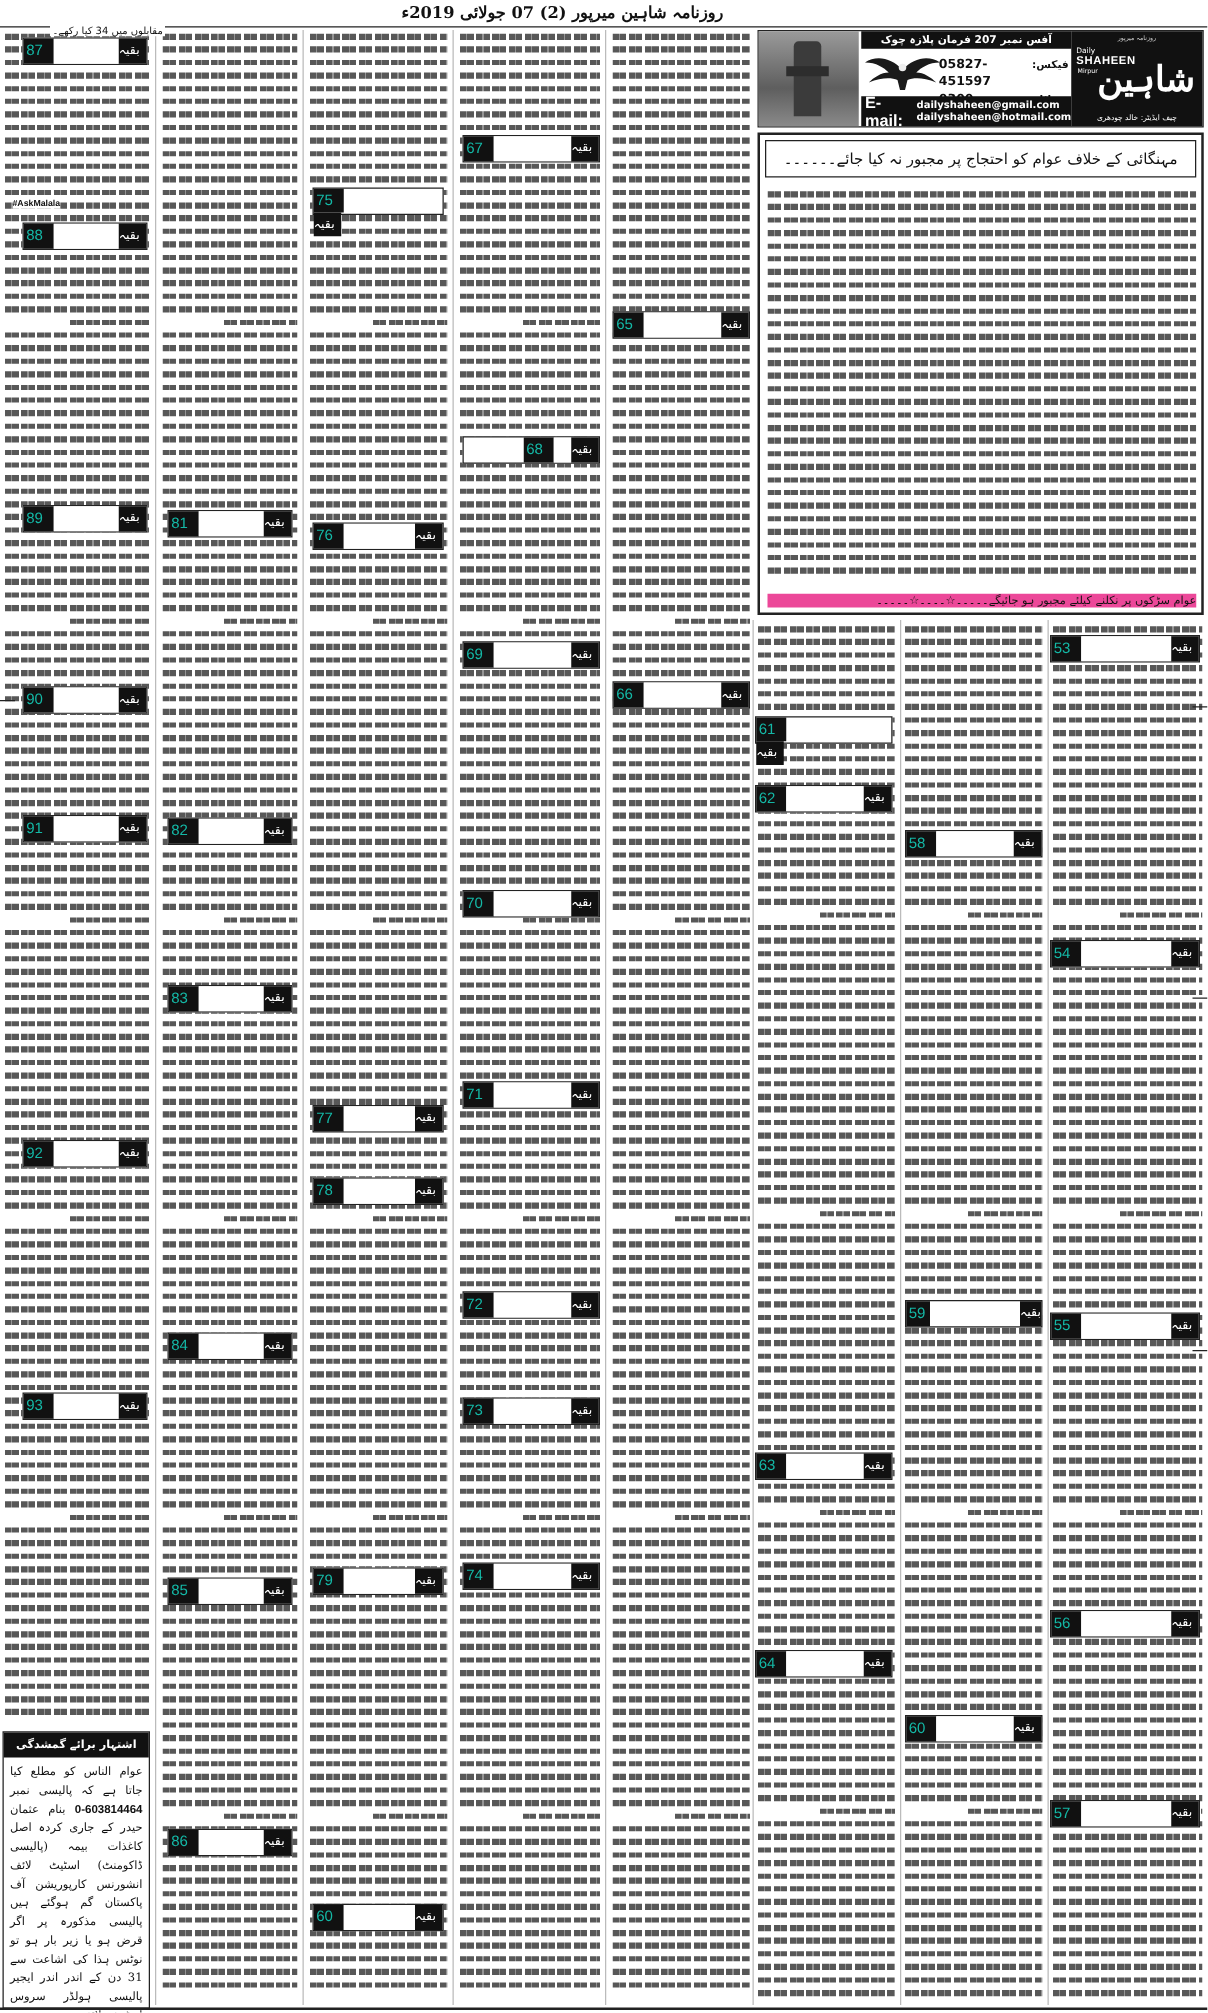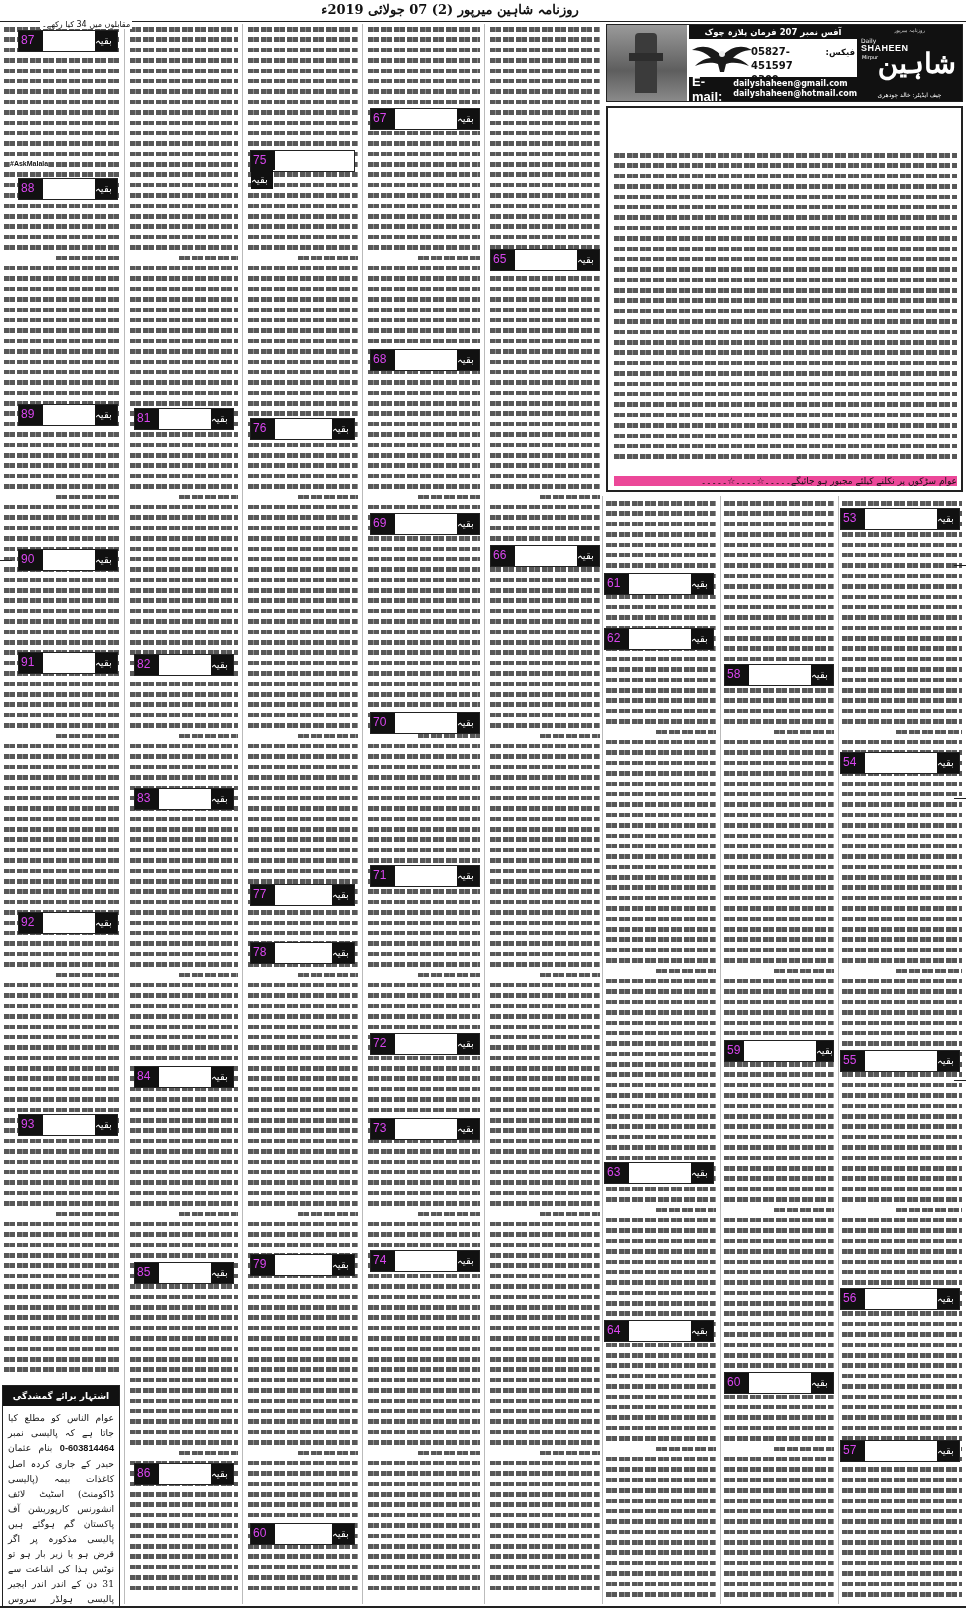--- a/index.html
+++ b/index.html
@@ -44,21 +44,21 @@
   .txt { position: absolute; overflow: hidden; }
   .txt .ln { height: 10.4px; border-bottom: 0; position: relative; }
   .txt .ln:after { content:""; position:absolute; right:0; top:3px; height:4.5px; background: repeating-linear-gradient(90deg,#2e2e2e 0 5px,#7a7a7a 5px 6px,#2e2e2e 6px 11px,transparent 11px 13px); opacity:.8; width:100%; }
   .txt .ln.short:after { width: 55%; }
 
   
   .vrule { position: absolute; border-left: 1px solid #bbb; }
 
   
   .cbox { position: absolute; height: 22px; border: 1.5px solid #222; background: #fff; display: flex; }
-  .cbox .num { width: 24px; height: 100%; background: #111; color: #d946ef; font-size: 12px; font-family: "Liberation Sans", sans-serif; line-height: 19px; padding-left: 2px; text-align: left; }
+  .cbox .num { width: 24px; height: 100%; background: #111; color: #14b8a6; font-size: 12px; font-family: "Liberation Sans", sans-serif; line-height: 19px; padding-left: 2px; text-align: left; }
   .cbox .blank { flex: 1; background: #fff; }
   .cbox .word { width: 22px; height: 100%; background: #111; color: #fff; font-size: 10px; text-align: left; line-height: 19px; direction: rtl; font-family: "DejaVu Serif", serif; }
 
   .sideline { position: absolute; border-top: 1px solid #222; width: 12px; }
 
   
   .notice { position: absolute; left: 2px; top: 1385px; width: 118px; height: 222px; border: 1.5px solid #222; }
   .notice-title { height: 20px; background: #111; color: #fff; font-size: 9px; font-weight: bold; text-align: center; line-height: 20px; direction: rtl; }
   .notice-body { padding: 4px 5px; direction: rtl; font-size: 9.2px; line-height: 15px; text-align: justify; font-family: "DejaVu Serif", serif; }
   .notice-body .policy { font-weight: bold; font-family: "Liberation Sans", sans-serif; }
@@ -104,20 +104,21 @@
     <span class="tag">روزنامہ میرپور</span>
     <span class="daily">Daily</span>
     <span class="brand">SHAHEEN</span>
     <span class="city">Mirpur</span>
     <span class="urdu">شاہین</span>
     <span class="editor">چیف ایڈیٹر: خالد چودھری</span>
   </div>
 </div>
 
 <div class="editorial">
+  <div class="ed-title-box">مہنگائی کے خلاف عوام کو احتجاج پر مجبور نہ کیا جائے۔۔۔۔۔۔</div>
   <div class="ed-body txt" style="position:absolute;">
     <div class="ln"></div>
       <div class="ln"></div>
       <div class="ln"></div>
       <div class="ln"></div>
       <div class="ln"></div>
     <div class="ln"></div>
       <div class="ln"></div>
       <div class="ln"></div>
       <div class="ln"></div>
@@ -1320,21 +1321,21 @@
     <div class="cbox" style="left: 250px; top: 1523px; width: 105px;">
       <div class="num">60</div>
       <div class="blank"></div>
       <div class="word">بقیہ</div>
     </div>
     <div class="cbox" style="left: 370px; top: 108px; width: 110px;">
       <div class="num">67</div>
       <div class="blank"></div>
       <div class="word">بقیہ</div>
     </div>
-    <div class="cbox" style="left: 370px; top: 349px; width: 110px;">
+    <div class="cbox" style="left: 370px; top: 349px; width: 110px; padding-left: 48px;">
       <div class="num">68</div>
       <div class="blank"></div>
       <div class="word">بقیہ</div>
     </div>
     <div class="cbox" style="left: 370px; top: 513px; width: 110px;">
       <div class="num">69</div>
       <div class="blank"></div>
       <div class="word">بقیہ</div>
     </div>
     <div class="cbox" style="left: 370px; top: 712px; width: 110px;">
@@ -1365,21 +1366,21 @@
     <div class="cbox" style="left: 490px; top: 249px; width: 110px;">
       <div class="num">65</div>
       <div class="blank"></div>
       <div class="word">بقیہ</div>
     </div>
     <div class="cbox" style="left: 490px; top: 545px; width: 110px;">
       <div class="num">66</div>
       <div class="blank"></div>
       <div class="word">بقیہ</div>
     </div>
-    <div class="cbox" style="left: 604px; top: 573px; width: 110px;">
+    <div class="cbox" style="left: 604px; top: 573px; width: 110px; flex-direction: column;">
       <div class="num">61</div>
       <div class="blank"></div>
       <div class="word">بقیہ</div>
     </div>
     <div class="cbox" style="left: 604px; top: 628px; width: 110px;">
       <div class="num">62</div>
       <div class="blank"></div>
       <div class="word">بقیہ</div>
     </div>
     <div class="cbox" style="left: 604px; top: 1162px; width: 110px;">

